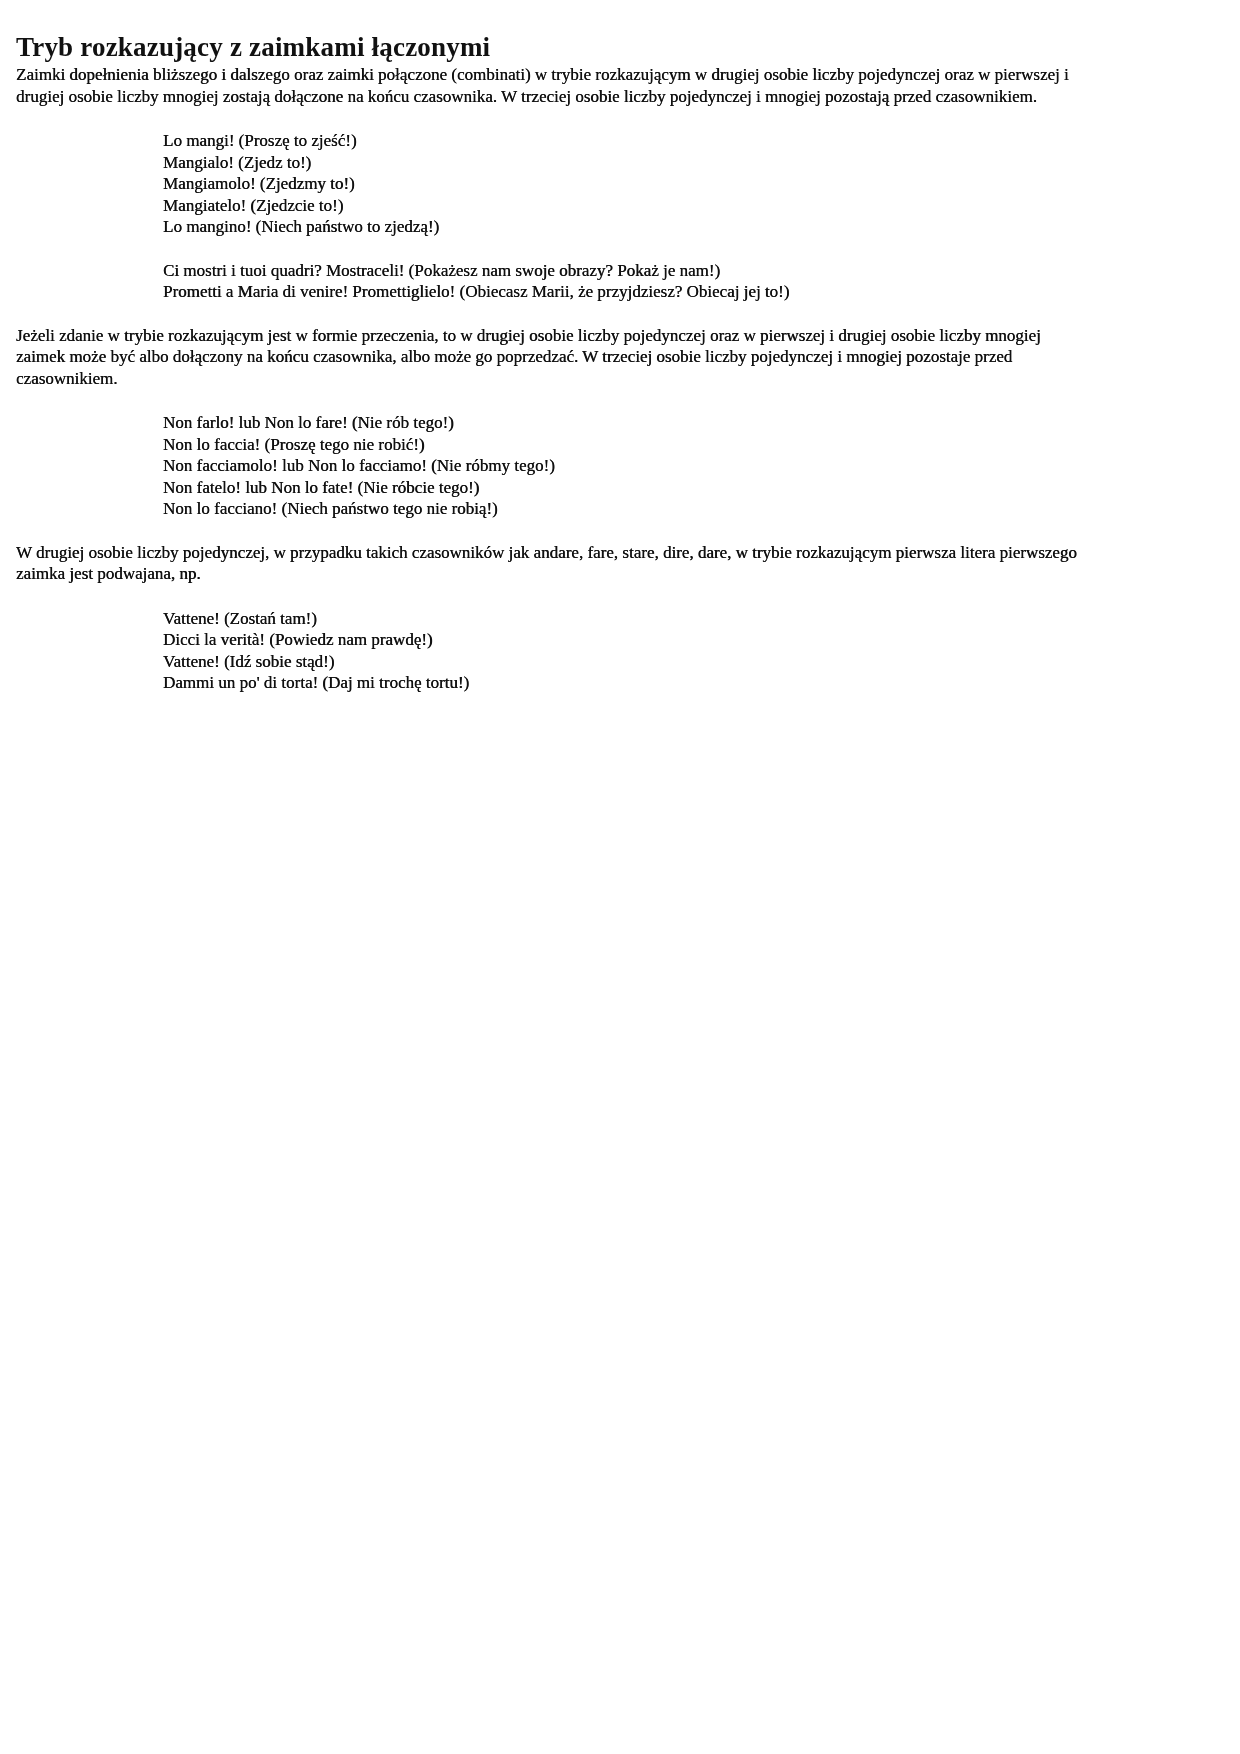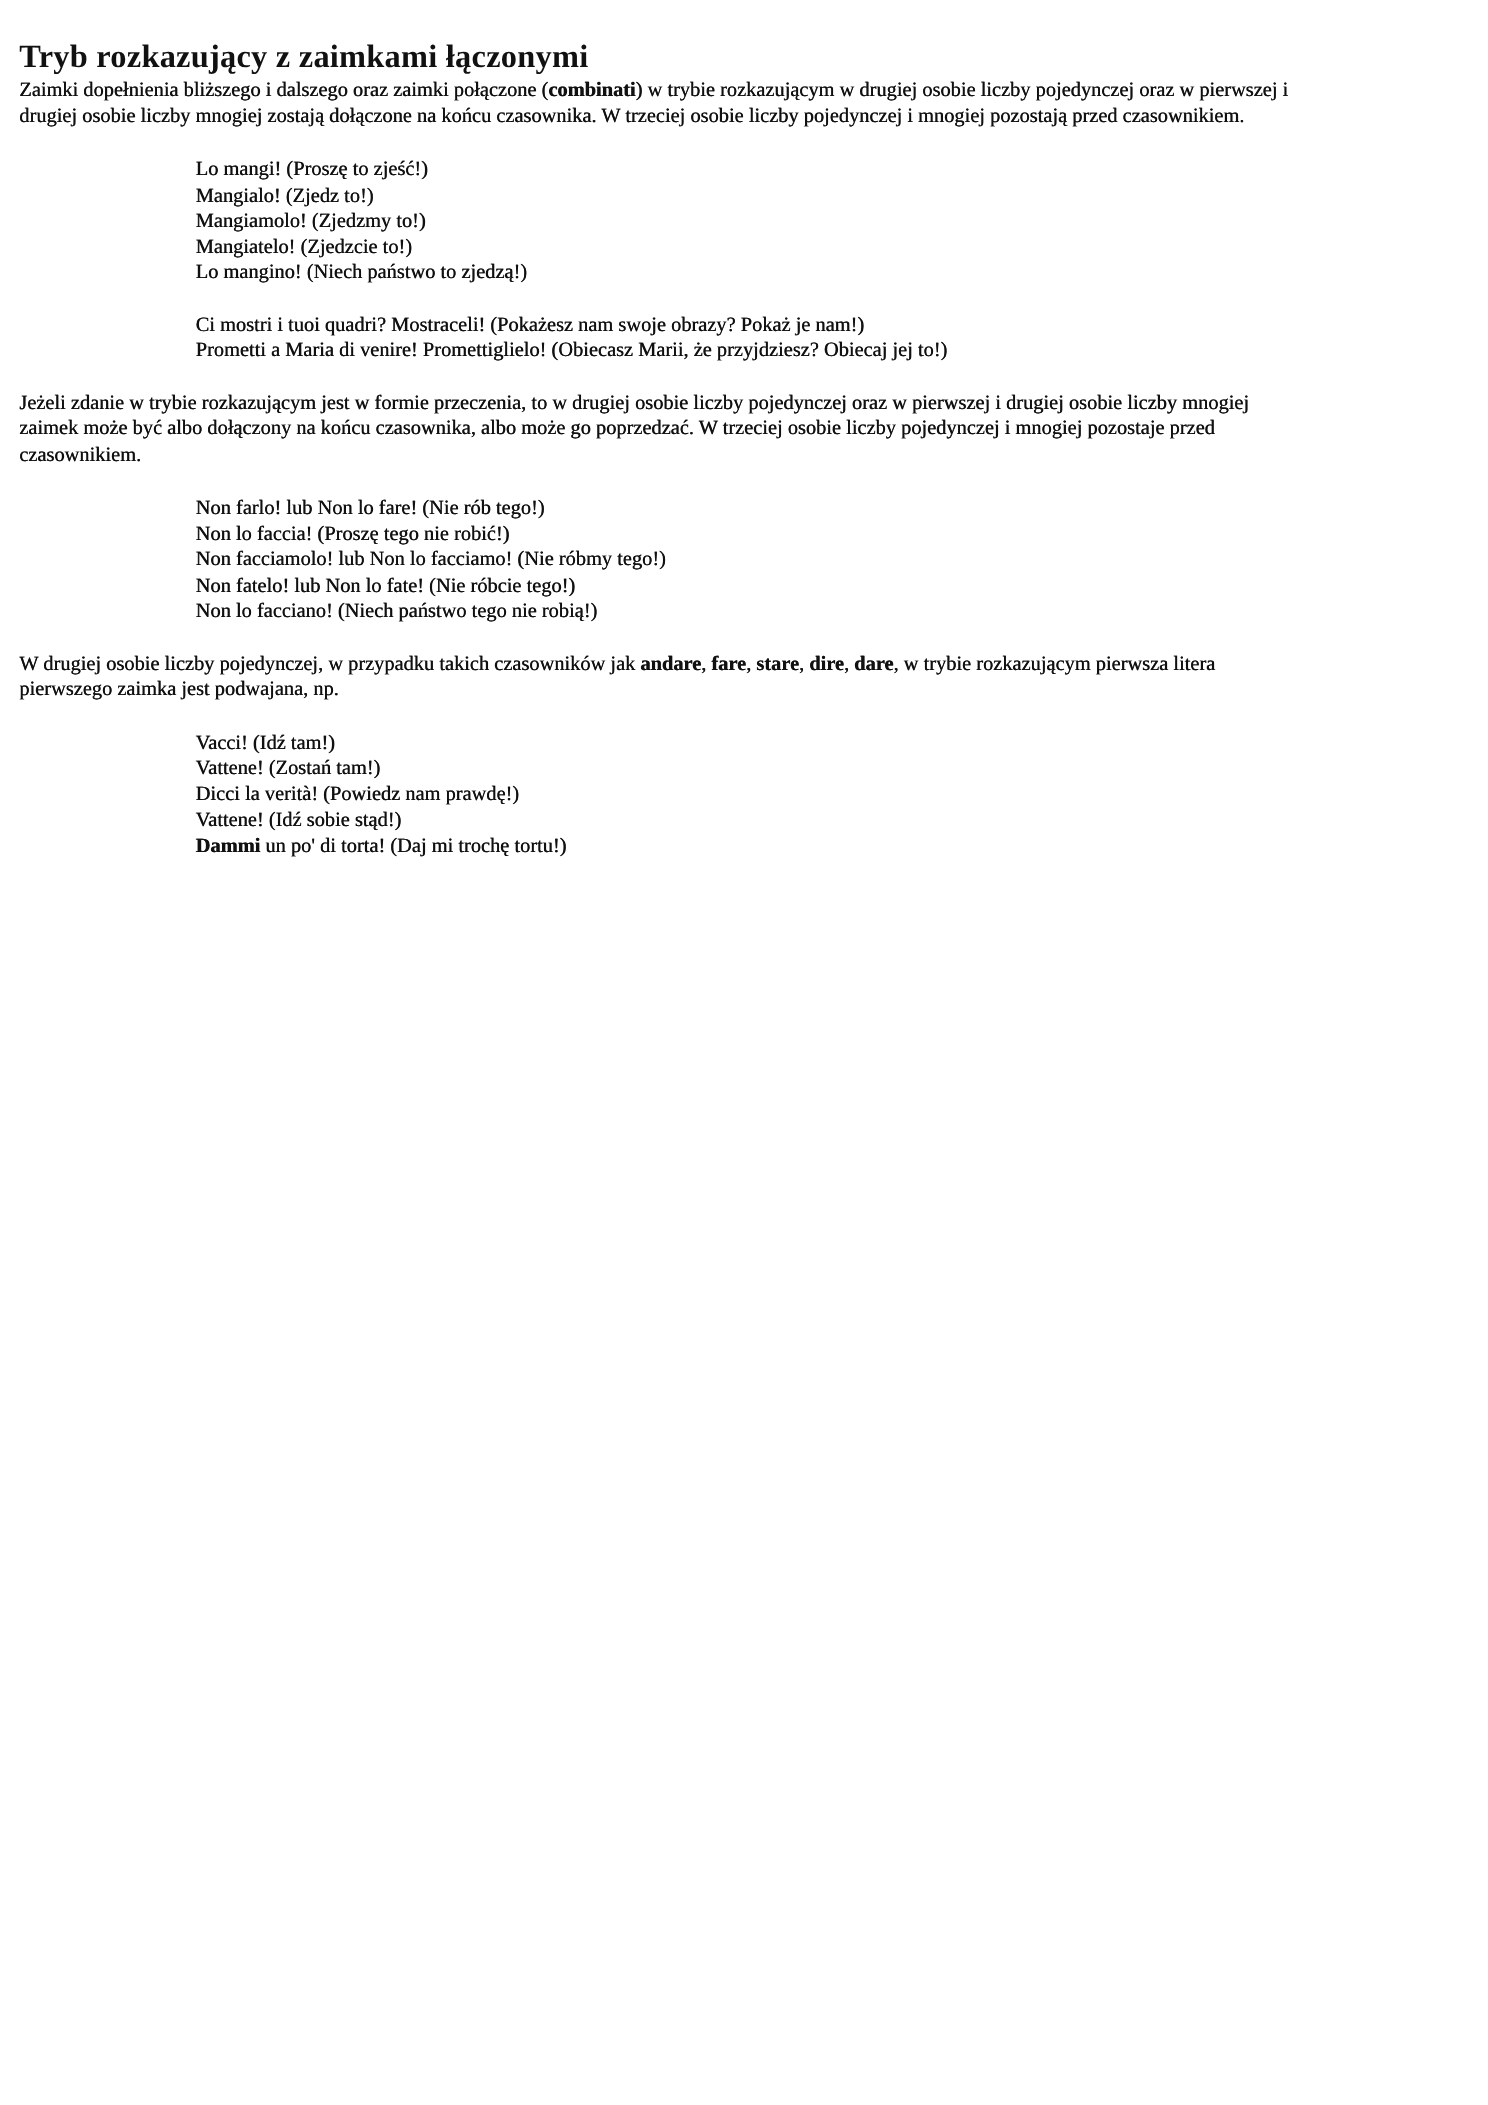--- a/index.html
+++ b/index.html
@@ -19,21 +19,21 @@
     }
     .para {
       font-size: 17px; line-height: 21.5px; margin: 0 0 23px 0; width: 1070px;
       text-shadow: 0.3px 0 0 #111;
     }
     .examples { margin: 0 0 0 147px; padding: 0; list-style: none; }
     .examples li {
       font-size: 17px; line-height: 21.5px; text-shadow: 0.3px 0 0 #111;
     }
     .group { margin-bottom: 22px; }
-    b { font-weight: bold; }
+    b { font-weight: normal; }
   </style>
 </head>
 <body>
 
 <div class="page">
   <h1 class="title">Tryb rozkazujący z zaimkami łączonymi</h1>
 
   <p class="para"><span>Zaimki dopełnienia bliższego i dalszego oraz zaimki połączone (</span><b>combinati</b><span>) w trybie rozkazującym w drugiej osobie liczby pojedynczej oraz w pierwszej i drugiej osobie liczby mnogiej zostają dołączone na końcu czasownika. W trzeciej osobie liczby pojedynczej i mnogiej pozostają przed czasownikiem.</span></p>
 
   <ul class="examples group">
@@ -55,19 +55,18 @@
     <li>Non farlo! lub Non lo fare! (Nie rób tego!)</li>
     <li>Non lo faccia! (Proszę tego nie robić!)</li>
     <li>Non facciamolo! lub Non lo facciamo! (Nie róbmy tego!)</li>
     <li>Non fatelo! lub Non lo fate! (Nie róbcie tego!)</li>
     <li>Non lo facciano! (Niech państwo tego nie robią!)</li>
   </ul>
 
   <p class="para"><span>W drugiej osobie liczby pojedynczej, w przypadku takich czasowników jak </span><b>andare</b><span>, </span><b>fare</b><span>, </span><b>stare</b><span>, </span><b>dire</b><span>, </span><b>dare</b><span>, w trybie rozkazującym pierwsza litera pierwszego zaimka jest podwajana, np.</span></p>
 
   <ul class="examples">
-    <li>Vacci! (Idź tam!)</li>
     <li>Vattene! (Zostań tam!)</li>
     <li>Dicci la verità! (Powiedz nam prawdę!)</li>
     <li>Vattene! (Idź sobie stąd!)</li>
     <li><b>Dammi</b><span> un po' di torta! (Daj mi trochę tortu!)</span></li>
   </ul>
 </div>
 
 </body></html>

